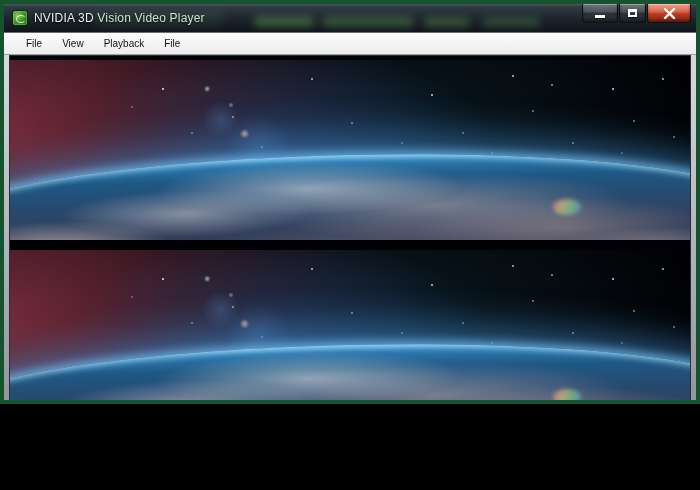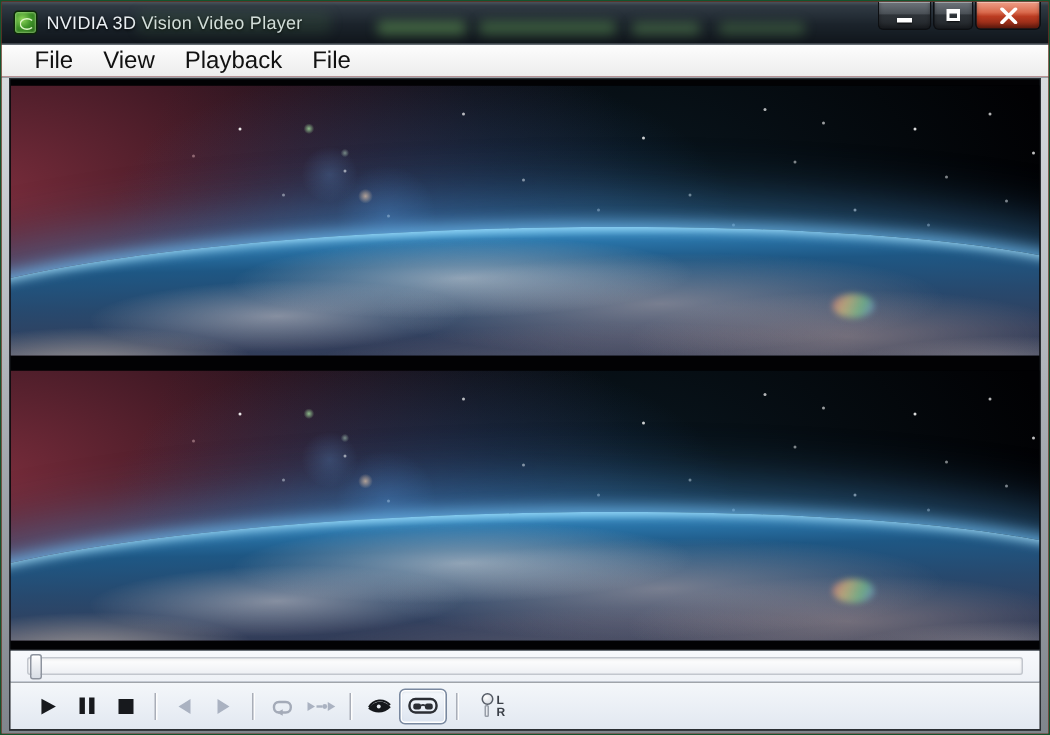--- a/index.html
+++ b/index.html
@@ -1,17 +1,17 @@
 <!DOCTYPE html>
 <html><head>
 <meta charset="utf-8">
 <style>
   * { box-sizing: border-box; margin: 0; padding: 0; }
   html,body { width:700px; height:490px; background:#000; font-family:"Liberation Sans", sans-serif; }
-  .window { width:700px; height:490px; border:1px solid #14532d; background:#b91c1c; position:relative; overflow:hidden; }
+  .window { width:700px; height:404px; border:4px solid #14532d; background:#3b82f6; position:relative; overflow:hidden; }
 
   
   .titlebar { height:29px; position:relative; display:flex; align-items:center;
     background:linear-gradient(to bottom,#4d565f 0%, #303a43 10%, #1b232b 55%, #10151b 100%);
     border-bottom:1px solid rgba(255,255,255,.16); }
   .app-icon { width:16px; height:16px; margin:0 6px 0 8px; border-radius:3px;
     background:radial-gradient(circle at 35% 35%, #8fd65a 0%, #3f9428 45%, #1c5a12 100%);
     border:1px solid #0c2a08; box-shadow:inset 0 0 2px #d6ffb0; position:relative; }
   .app-icon::after { content:""; position:absolute; left:3px; top:4px; width:8px; height:6px;
     border-radius:50%; border:1.5px solid #dff7c8; border-right-color:transparent; }
@@ -29,21 +29,21 @@
     box-shadow:inset 0 1px 0 rgba(255,255,255,.35), inset 0 -2px 3px rgba(0,0,0,.35); cursor:default; }
   .btn-min { width:36px; background:linear-gradient(to bottom,#70767d 0%,#4a5056 45%,#2e3338 50%,#23272c 100%); }
   .btn-max { width:27px; background:linear-gradient(to bottom,#70767d 0%,#4a5056 45%,#2e3338 50%,#23272c 100%); }
   .btn-close { width:44px; background:linear-gradient(to bottom,#f0a18b 0%,#d96a4d 40%,#bb3c22 55%,#822312 100%); }
   .glyph-min { width:10px; height:3px; background:#fff; box-shadow:0 1px 1px rgba(0,0,0,.6); margin-top:6px; }
   .glyph-max { width:9px; height:8px; border:2px solid #fff; border-top-width:3px; box-shadow:0 1px 1px rgba(0,0,0,.6); }
 
   
   .menubar { height:22px; display:flex; align-items:center; padding-left:13px; gap:2px;
     background:linear-gradient(to bottom,#fdfdfd,#ececec); border-bottom:1px solid #9aa0a6; }
-  .menu-item { font-size:16px; color:#111; padding:2px 9px; }
+  .menu-item { font-size:10px; color:#111; padding:2px 9px; }
 
   
   .body-wrap { height:438px; padding:0 5px 3px 5px;
     background:linear-gradient(to bottom,#d7dbdf 0%,#aeb3b9 45%,#7f858c 100%); }
   .inner { height:100%; display:flex; flex-direction:column; background:#05070a; border:1px solid #2a2e33; }
 
   
   .video-area { position:relative; height:381px; background:#020204; overflow:hidden; }
   .stereo-frame { position:absolute; left:0; right:0; overflow:hidden; background:#010103; }
   .frame-top { top:4px; height:180px; }

